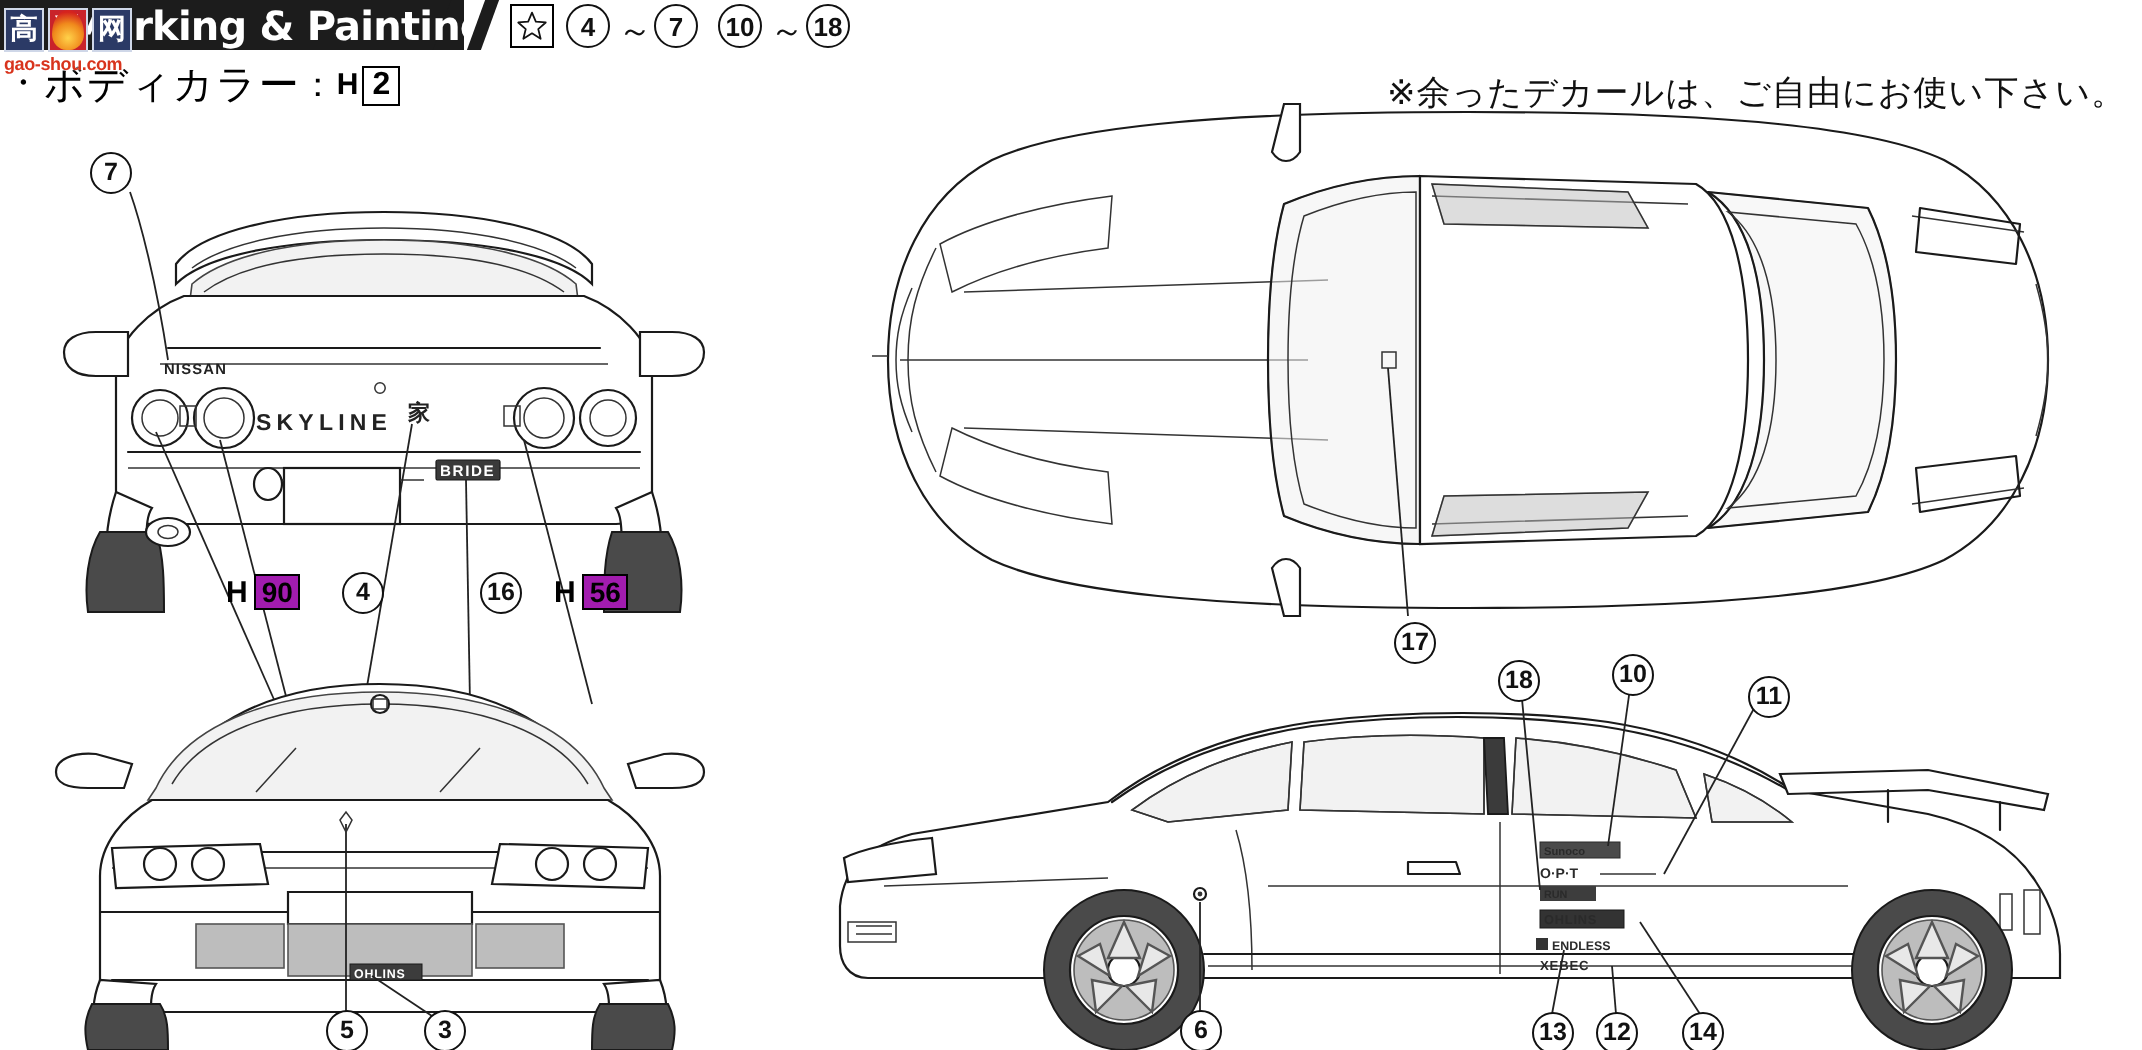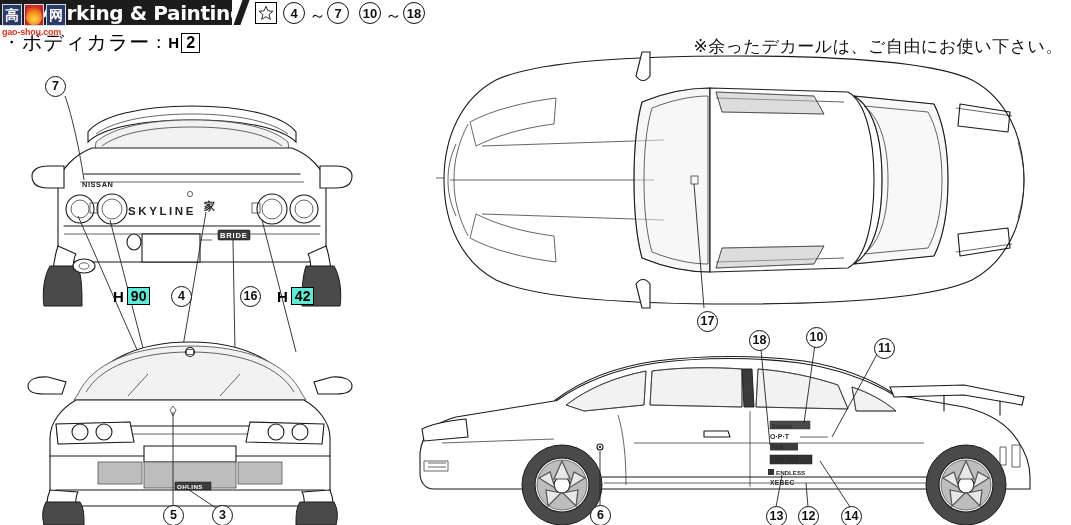--- a/index.html
+++ b/index.html
@@ -186,21 +186,21 @@
     font-family: "Liberation Sans", sans-serif;
   }
   .hbox-label .h {
     font-size: 15px; font-weight: bold; margin-right: 3px;
   }
   .hbox-label .bx {
     border: 1.7px solid #000;
     padding: 0 3px;
     font-size: 14px; font-weight: bold;
     line-height: 16px;
-    background: #5eead4;
+    background: #a21caf;
   }
 
   svg.art { display: block; overflow: visible; }
   svg.art .ln { fill: none; stroke: #1a1a1a; stroke-width: 1.1; stroke-linejoin: round; stroke-linecap: round; }
   svg.art .ln-thin { fill: none; stroke: #333; stroke-width: 0.75; }
   svg.art .fillw { fill: #ffffff; stroke: #1a1a1a; stroke-width: 1.1; }
   svg.art .glass { fill: #f2f2f2; stroke: #444; stroke-width: 0.8; }
   svg.art .tyre { fill: #4a4a4a; stroke: #1a1a1a; stroke-width: 1; }
   svg.art .dark { fill: #3b3b3b; stroke: #1a1a1a; stroke-width: 0.9; }
   svg.art .mid { fill: #bdbdbd; stroke: #555; stroke-width: 0.8; }
@@ -331,21 +331,21 @@
 </div>
 
 <div class="hbox-label" style="left:113px; top:287px;">
   <span class="h">H</span>
   <span class="bx">90</span>
 </div>
 <div class="circ-num callout" style="left:171px; top:286px;">4</div>
 <div class="circ-num callout" style="left:240px; top:286px;">16</div>
 <div class="hbox-label" style="left:277px; top:287px;">
   <span class="h">H</span>
-  <span class="bx">42</span>
+  <span class="bx">56</span>
 </div>
 
 <div class="figure" id="fig-front" style="left:20px; top:330px; width:340px; height:195px;">
   <svg class="art" width="340" height="195" viewBox="0 0 340 195">
 
     <path class="fillw" d="M66,62 C78,32 116,12 170,12 C224,12 262,32 274,62 Z"></path>
     <path class="glass" d="M58,64 C72,34 112,16 170,16 C228,16 268,34 282,64 L286,70 L54,70 Z"></path>
     <path class="ln-thin" d="M66,62 C80,38 116,22 170,22 C224,22 260,38 274,62"></path>
 
     <path class="ln-thin" d="M108,66 L128,44 M200,66 L220,44"></path>

